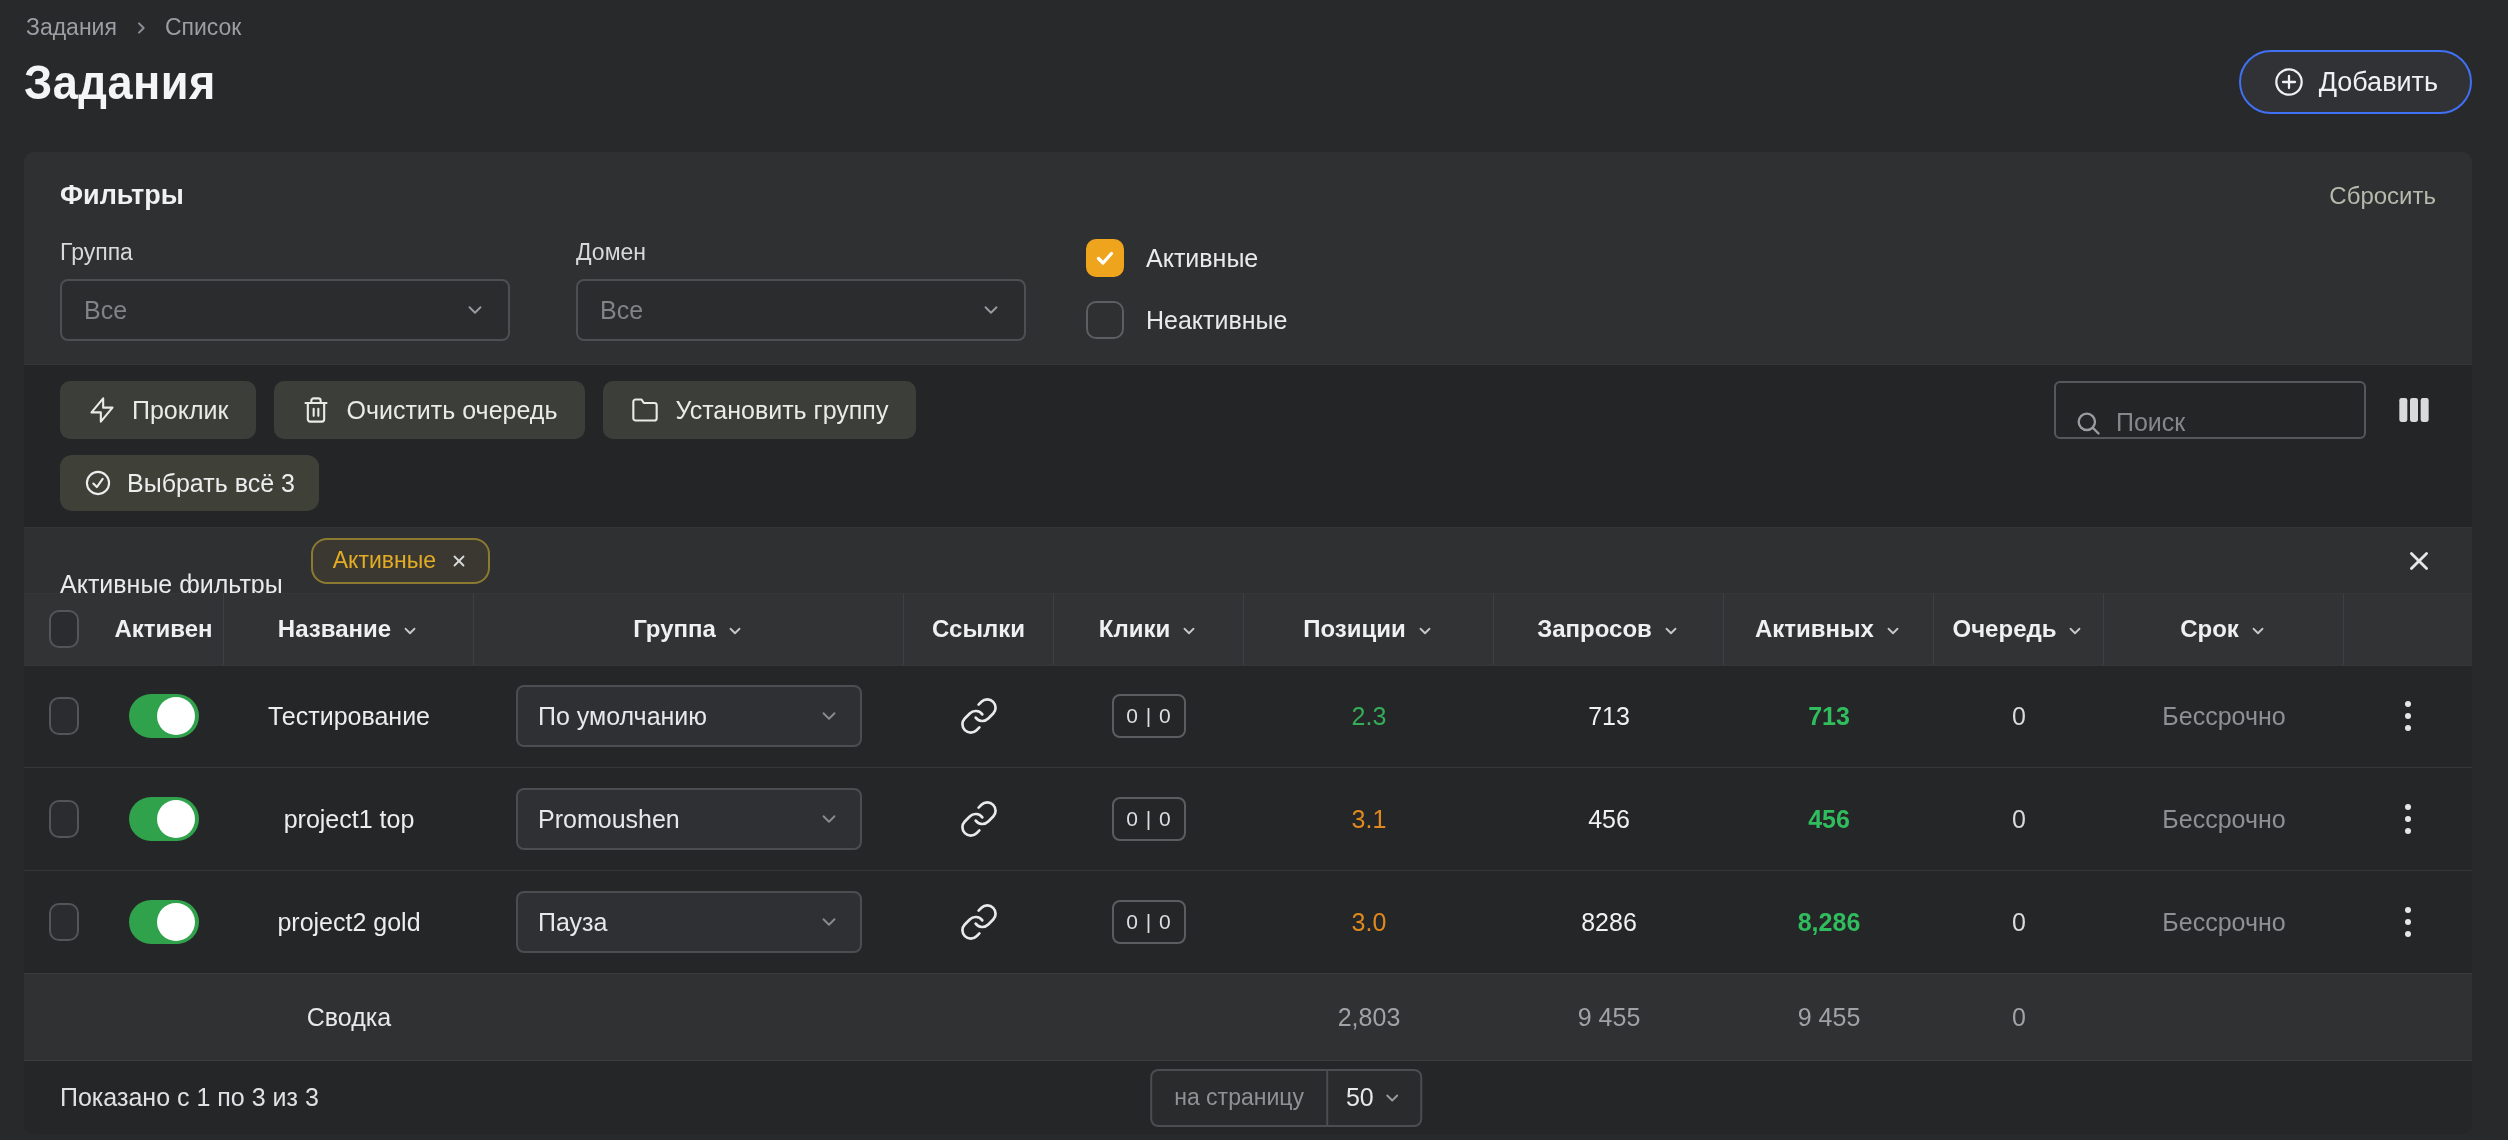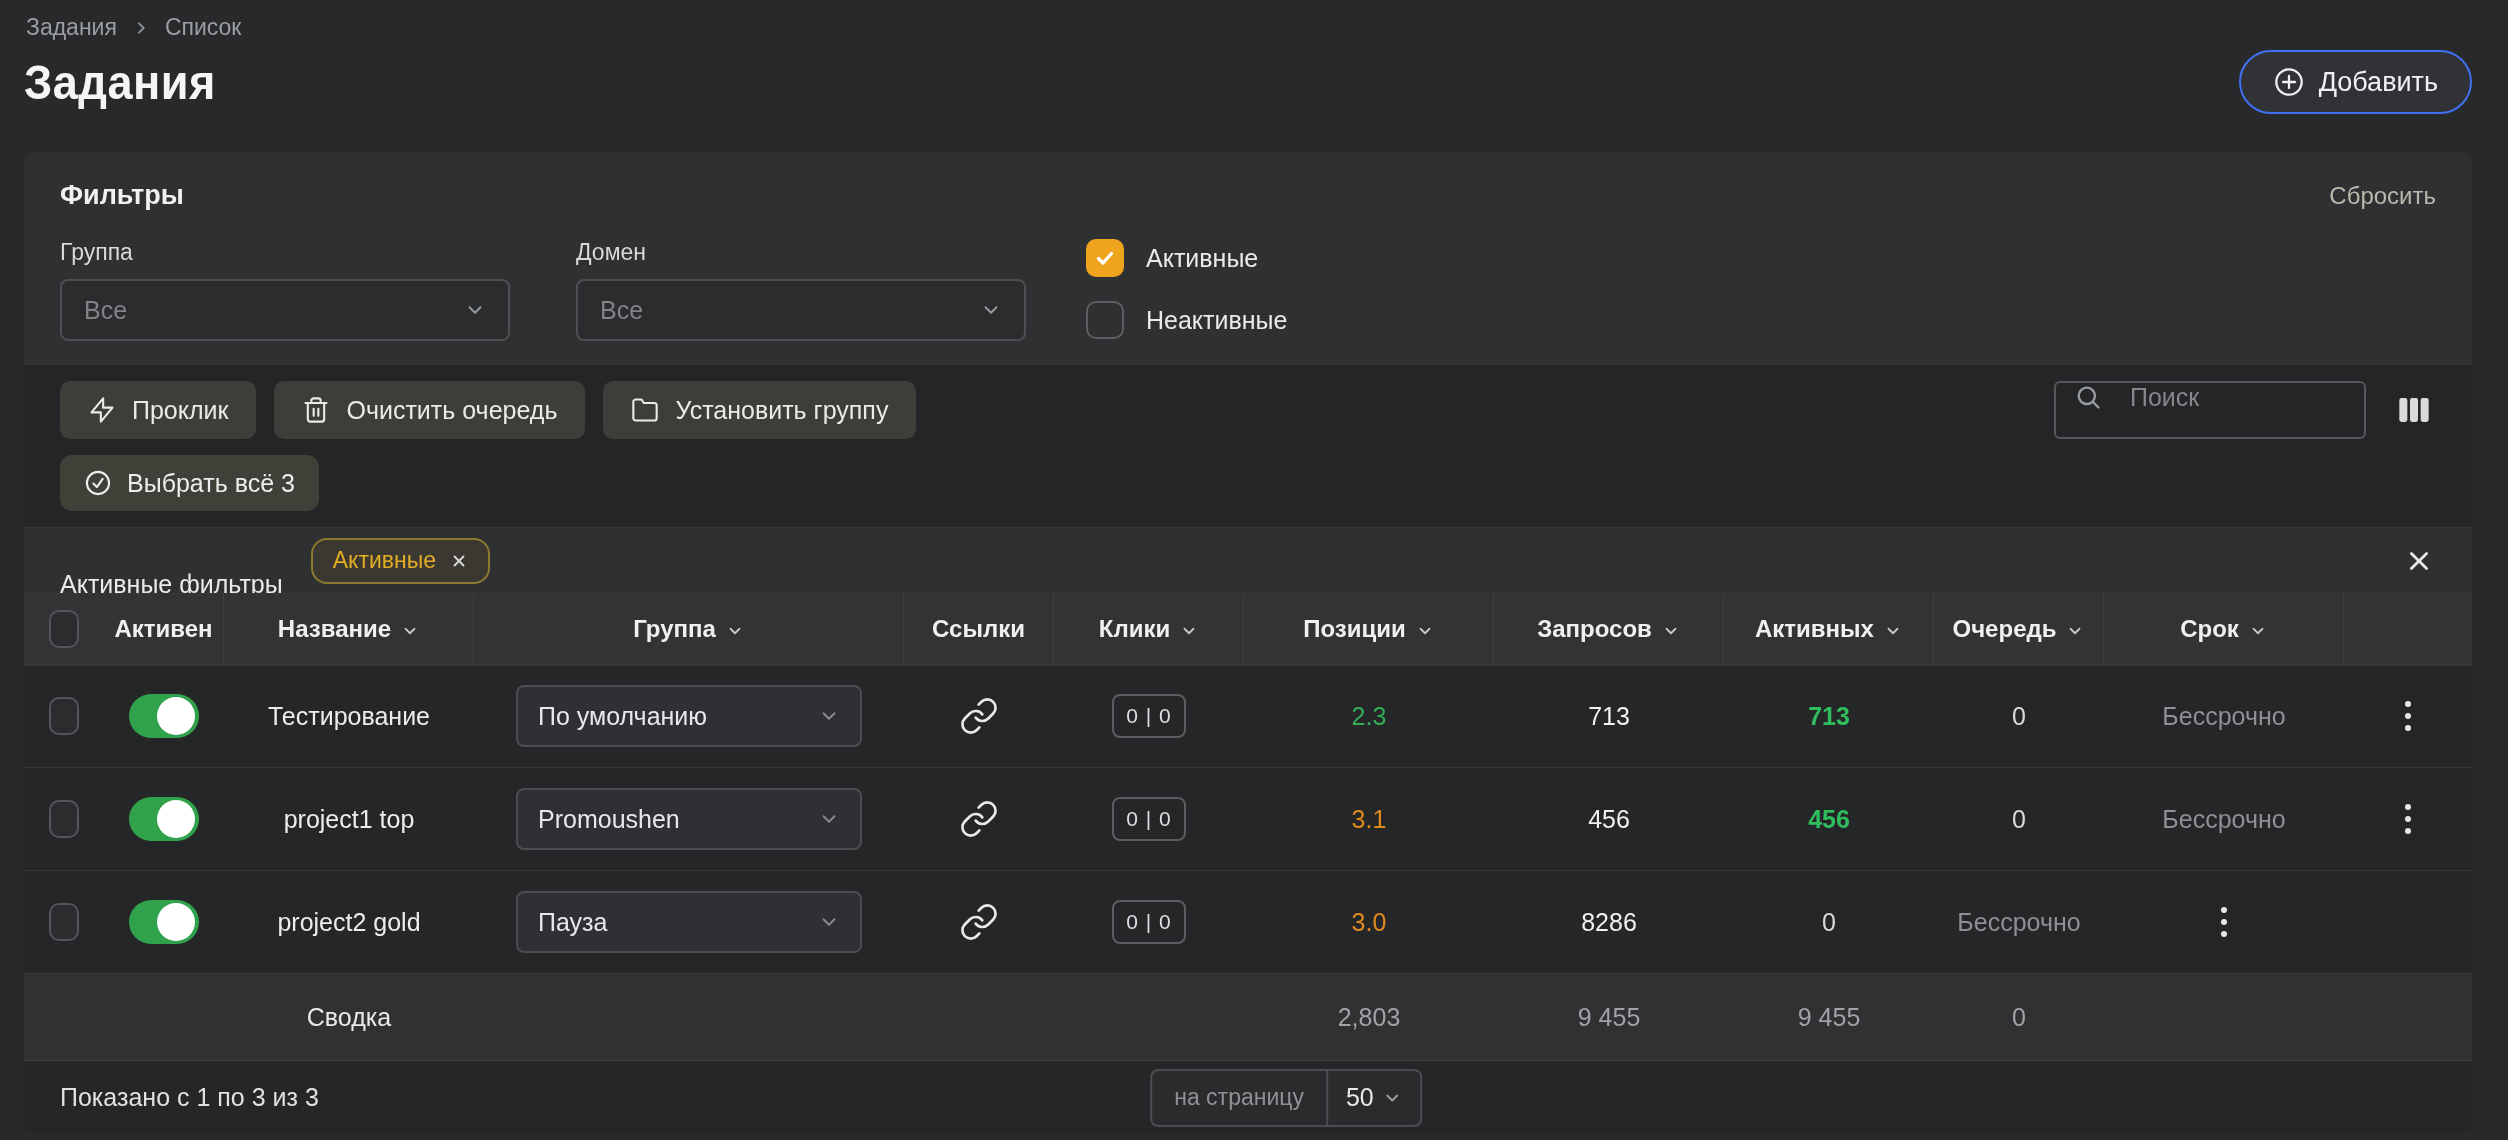--- a/index.html
+++ b/index.html
@@ -91,21 +91,21 @@
     padding:16px 36px;display:flex;align-items:center;gap:18px;height:92px;
   }
   .tool-btn{
     height:58px;border:none;border-radius:10px;background:var(--btn);
     display:flex;align-items:center;gap:16px;padding:0 28px;
     color:#eaebe7;font-size:25px;cursor:pointer;
   }
   .toolbar .spacer{flex:1;}
   .search{
     width:312px;height:58px;border:2px solid #55575a;border-radius:6px;
-    display:flex;align-items:flex-start;gap:28px;padding:0 18px;background:transparent;
+    display:flex;align-items:flex-end;gap:14px;padding:0 18px;background:transparent;
   }
   .search input{
     border:none;outline:none;background:transparent;flex:1;
     font-size:25px;color:var(--text);font-family:inherit;min-width:0;
   }
   .search input::placeholder{color:#85878a;}
   .cols-btn{background:none;border:none;cursor:pointer;padding:4px;margin-left:8px;}
 
   
   .selectall-band{background:var(--band-dark);padding:0 36px 16px;height:72px;}
@@ -540,20 +540,21 @@
             <path d="M10 13a5 5 0 0 0 7.54.54l3-3a5 5 0 0 0-7.07-7.07l-1.72 1.71"></path>
             <path d="M14 11a5 5 0 0 0-7.54-.54l-3 3a5 5 0 0 0 7.07 7.07l1.71-1.71"></path>
           </svg>
         </button>
       </div>
     <div class="td">
         <span class="clicks-badge">0 | 0</span>
       </div>
     <div class="td pos-orange">3.0</div>
     <div class="td num">8286</div>
+    <div class="td active-num">8,286</div>
     <div class="td queue-num">0</div>
     <div class="td term">Бессрочно</div>
     <div class="td">
         <button class="kebab">
           <i></i>
           <i></i>
           <i></i>
         </button>
       </div>
   </div>

